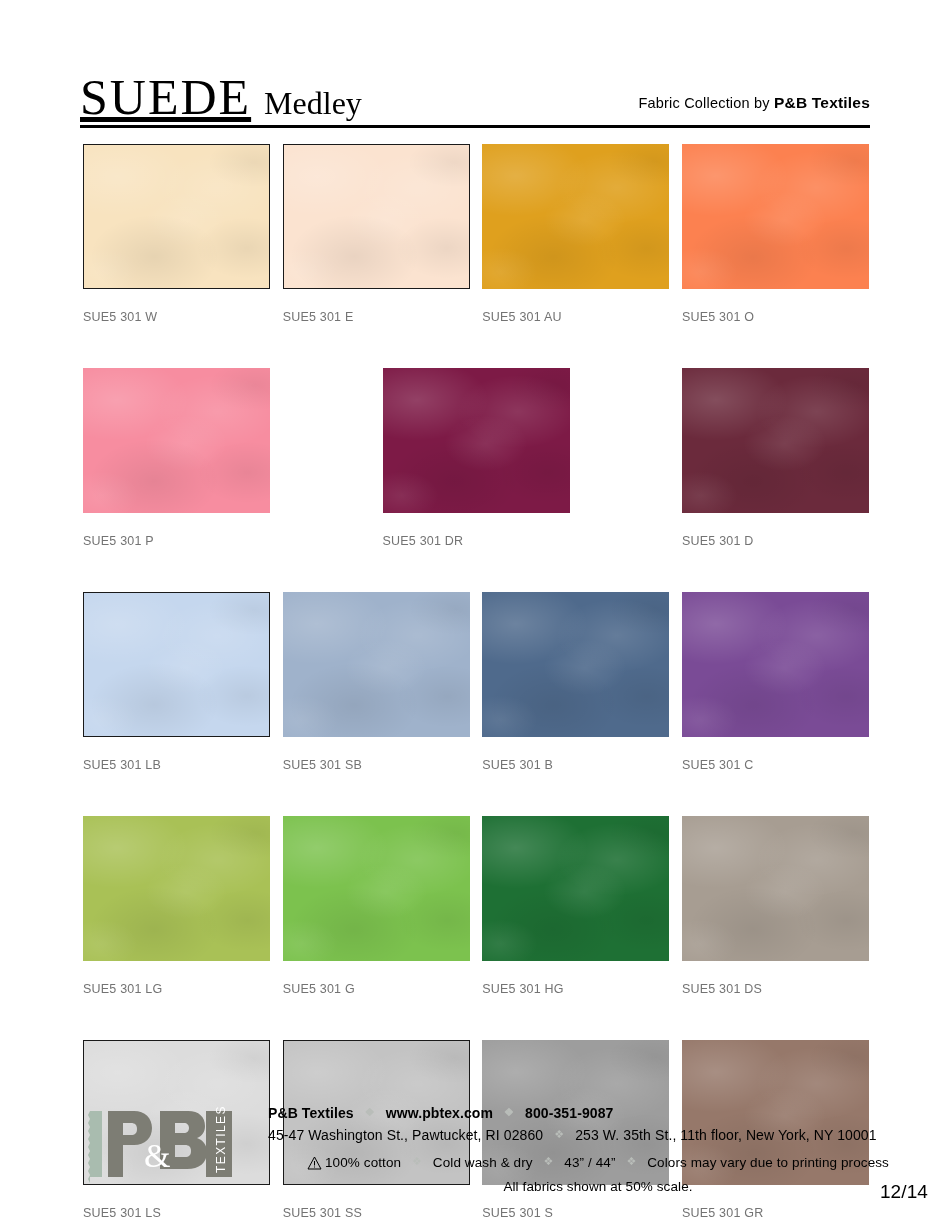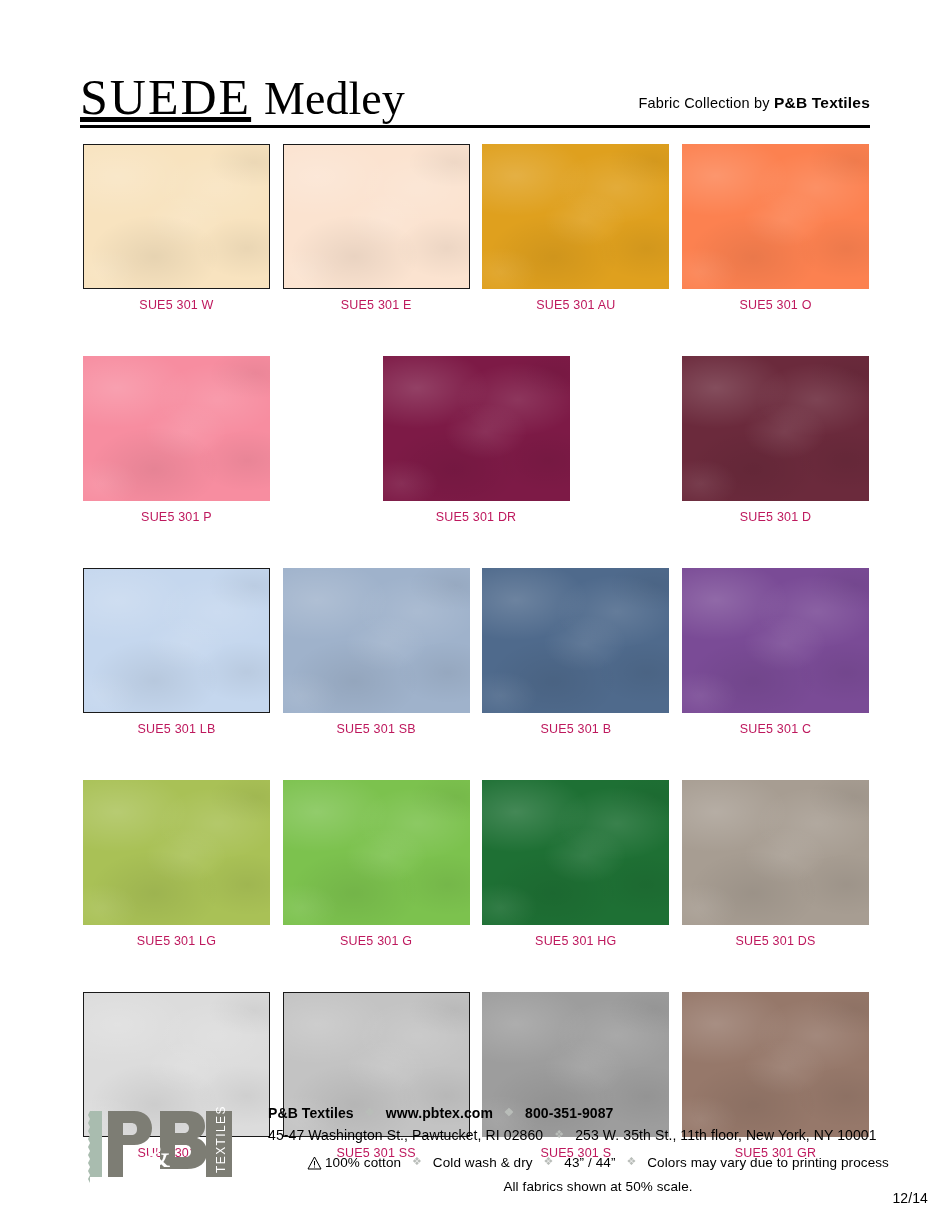--- a/index.html
+++ b/index.html
@@ -35,21 +35,21 @@
     letter-spacing: 0.5px;
     white-space: nowrap;
   }
   .title .title-main {
     font-weight: 400;
     letter-spacing: 2px;
     text-decoration: underline;
   }
   .title .title-sub {
     font-weight: 400;
-    font-size: 46px;
+    font-size: 32px;
     letter-spacing: 0px;
     margin-top: 12px;
   }
   .byline {
     position: absolute;
     right: 0;
     bottom: 12px;
     font-size: 14.5px;
     letter-spacing: 0.2px;
     white-space: nowrap;
@@ -102,25 +102,25 @@
       radial-gradient(ellipse 55% 40% at 18% 22%, rgba(255,255,255,0.17), rgba(255,255,255,0) 70%),
       radial-gradient(ellipse 45% 35% at 72% 30%, rgba(255,255,255,0.12), rgba(255,255,255,0) 72%),
       radial-gradient(ellipse 50% 42% at 38% 78%, rgba(0,0,0,0.07), rgba(0,0,0,0) 70%),
       radial-gradient(ellipse 38% 30% at 88% 72%, rgba(0,0,0,0.06), rgba(0,0,0,0) 72%),
       radial-gradient(ellipse 30% 26% at 55% 52%, rgba(255,255,255,0.10), rgba(255,255,255,0) 74%),
       radial-gradient(ellipse 26% 22% at 10% 88%, rgba(255,255,255,0.09), rgba(255,255,255,0) 76%),
       radial-gradient(ellipse 34% 24% at 92% 12%, rgba(0,0,0,0.05), rgba(0,0,0,0) 74%);
     pointer-events: none;
   }
   .swatch-label {
-    margin-top: 9px;
-    text-align: center;
+    margin-top: 21px;
+    text-align: left;
     font-size: 12.5px;
     letter-spacing: 0.2px;
-    color: #be185d;
+    color: #737373;
   }
 
   
   .footer {
     position: absolute;
     left: 80px;
     top: 1095px;
     width: 790px;
     height: 105px;
   }
@@ -174,22 +174,22 @@
     vertical-align: -3px;
     margin-right: 3px;
   }
   .scale-row {
     position: relative;
     width: 660px;
   }
   .page-num {
     position: absolute;
     right: 0;
-    top: 12px;
-    font-size: 14px;
+    top: 5px;
+    font-size: 19px;
     line-height: 21px;
   }
 </style>
 </head>
 <body>
 
 <div class="header">
   <div class="title">
     <span class="title-main">SUEDE</span>
     <span class="title-sub">Medley</span>

